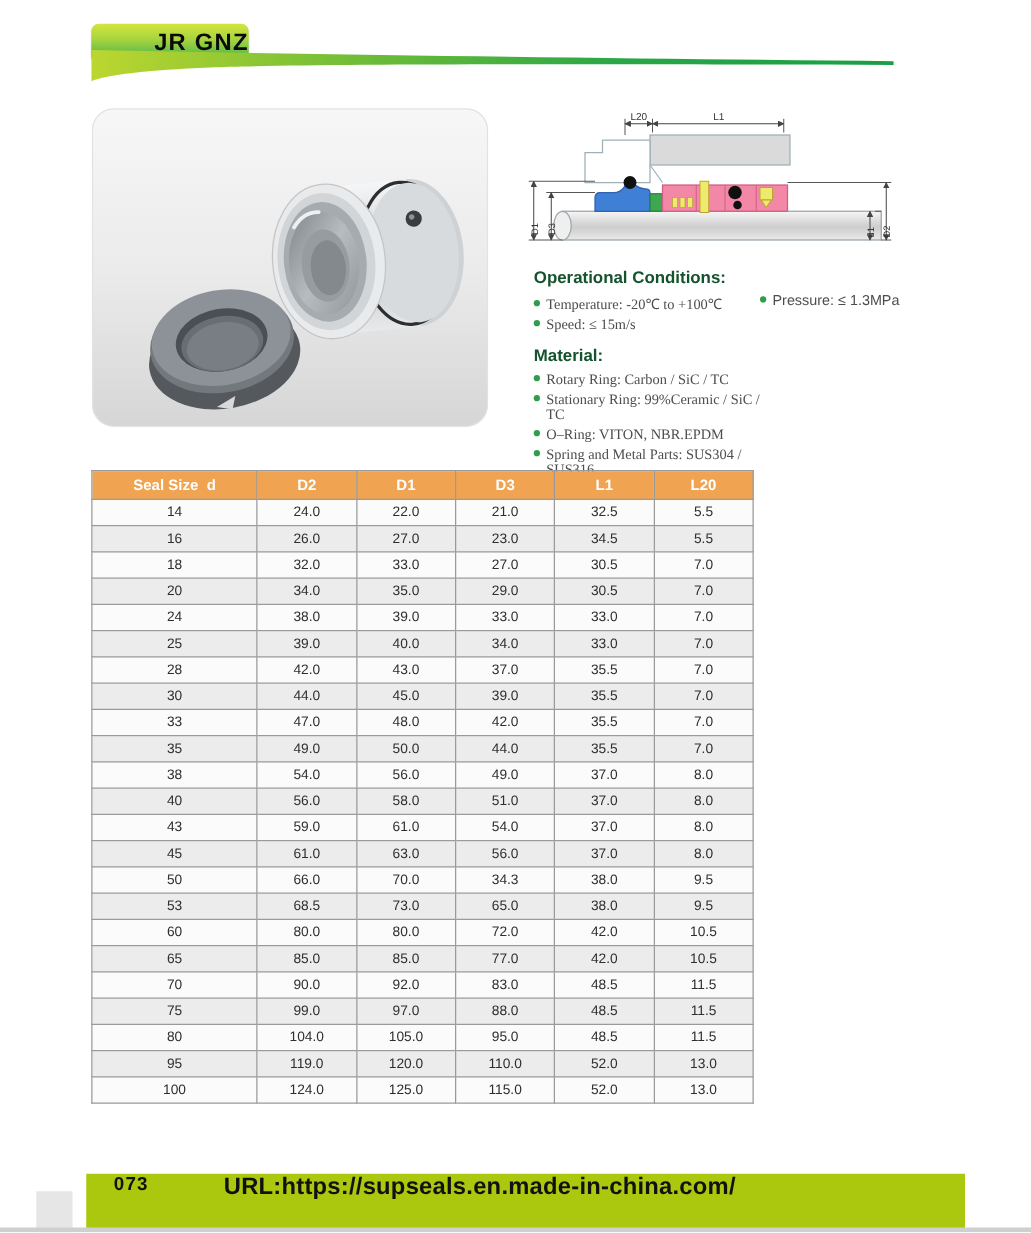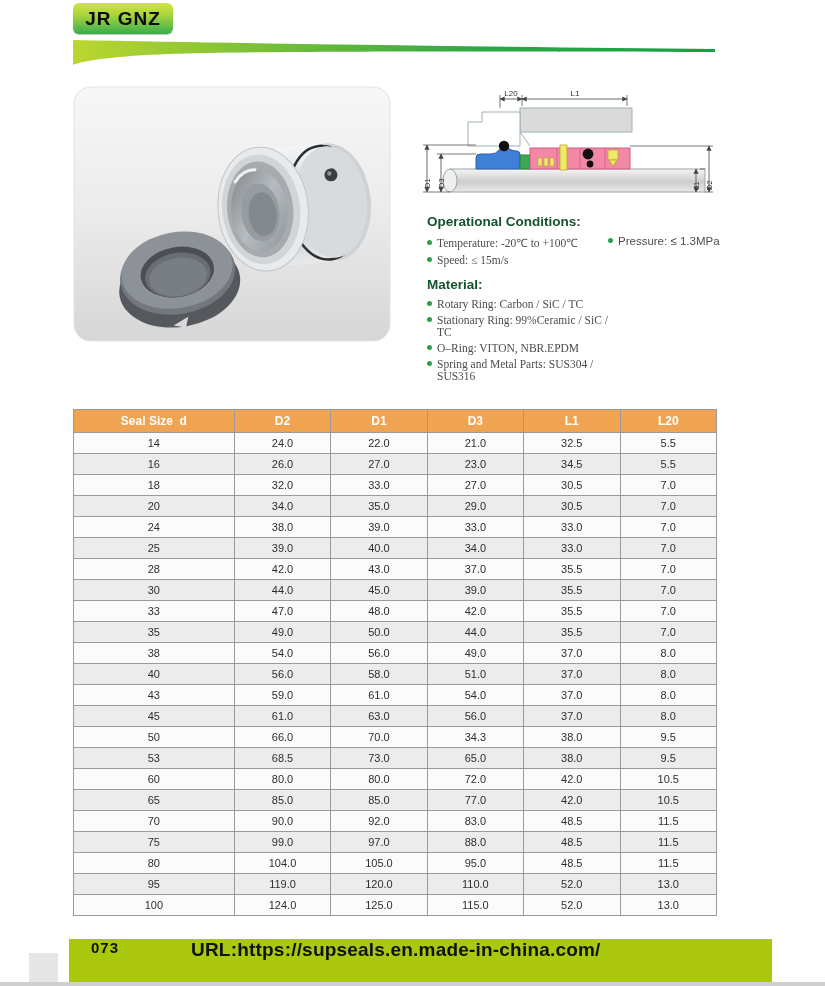--- a/index.html
+++ b/index.html
@@ -1,24 +1,24 @@
 <!DOCTYPE html>
 <html><head>
 <meta charset="utf-8">
 <style>
   * { margin:0; padding:0; box-sizing:border-box; }
   body { background:#ffffff; font-family:"Liberation Sans", sans-serif; }
   .page { position:relative; width:825px; height:986px; background:#ffffff; overflow:hidden; }
 
   
   .logo-badge {
-    position:absolute; left:73px; top:3px; width:100px; height:31px;
+    position:absolute; left:73px; top:19px; width:126px; height:31px;
     border-radius:6px;
     background:linear-gradient(to bottom, #d3e53f 0%, #a8d43e 40%, #53b84a 85%, #3aa94b 100%);
-    display:flex; align-items:center; justify-content:center;
+    display:flex; align-items:center; justify-content:flex-end;
     box-shadow:0 1px 1px rgba(0,0,0,0.25);
   }
   .logo-badge span { font-size:19px; font-weight:800; color:#0b0b0b; letter-spacing:1px; }
   .swoosh { position:absolute; left:73px; top:40px; }
 
   
   .photo { position:absolute; left:73px; top:86px; }
 
   
   .diagram { position:absolute; left:420px; top:88px; }
@@ -26,40 +26,40 @@
   
   .specs { position:absolute; left:427px; top:214px; width:345px; }
   .spec-title { font-size:13.5px; font-weight:800; color:#14532d; margin-bottom:6px; }
   .spec-title.mt { margin-top:11px; }
   .spec-line { display:flex; margin-bottom:4px; }
   .spec-line .spec-item:first-child { flex:0 0 181px;font-family:Liberation Serif, serif; }
   .spec-item { font-size:11.5px; color:#4d4d4d; display:flex; align-items:baseline; }
   .spec-item .dot { flex:0 0 auto; width:5px; height:5px; border-radius:50%; background:#2f9e4c; margin-right:5px; position:relative; top:-2px; }
 
   
-  .size-table { position:absolute; left:73px; top:409px; width:644px; border-collapse:collapse;padding-left:28px; }
+  .size-table { position:absolute; left:73px; top:376px; width:530px; border-collapse:collapse;padding-left:28px; }
   .size-table th {
     background:#f0a451; color:#ffffff; font-size:12px; font-weight:700;
     height:23px; border:1px solid #9a9a9a; white-space:pre; text-align:center;
   }
   .size-table td {
     font-size:11px; color:#2e2e2e; text-align:center; height:21px;
     border:1px solid #9a9a9a; background:#fbfbfb;
   }
   .size-table tr:nth-child(even) td { background:#ececec; }
   .size-table th.col-size { width:25%; }
   .size-table th.col-dim { width:15%; }
 
   
   .footer-bar {
     position:absolute; left:69px; top:939px; width:703px; height:44px;
     background:#abc80e; display:flex; align-items:flex-start;gap:32px;
   }
   .footer-page { font-size:15px; font-weight:800; color:#111; margin-left:22px; letter-spacing:1px; }
-  .footer-url { font-size:19px; font-weight:800; color:#111; margin-left:40px; letter-spacing:0.2px; }
+  .footer-url { font-size:19px; font-weight:800; color:#111; margin-left:28px; letter-spacing:0.2px; }
   .bottom-strip { position:absolute; left:0; top:982px; width:825px; height:4px; background:#cfcfcf; }
   .corner-notch { position:absolute; left:29px; top:953px; width:29px; height:33px; background:#e6e6e6; }
 </style>
 </head>
 <body>
 
 <div class="page">
 
   <div class="logo-badge">
     <span>JR GNZ</span>

